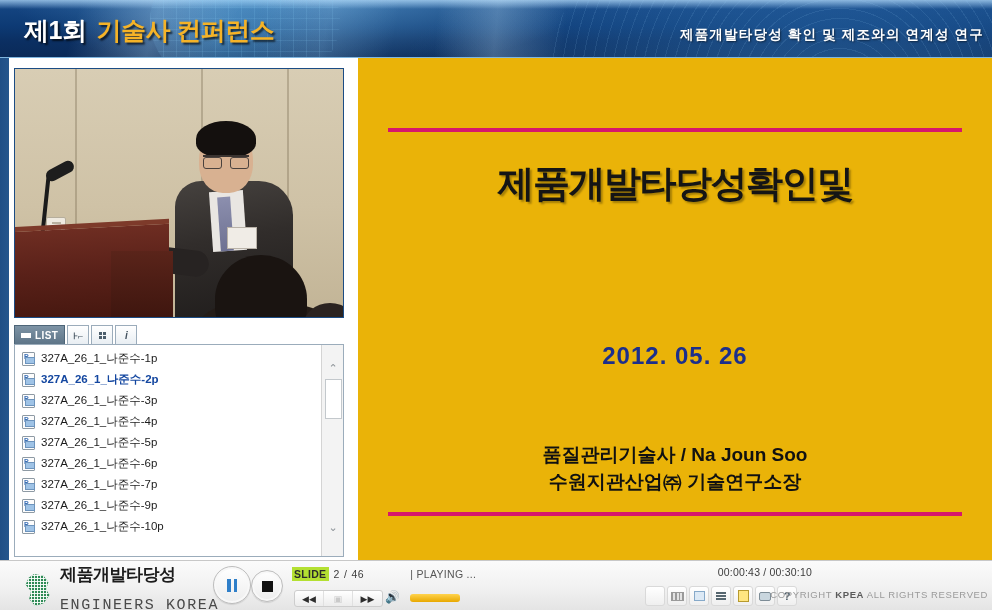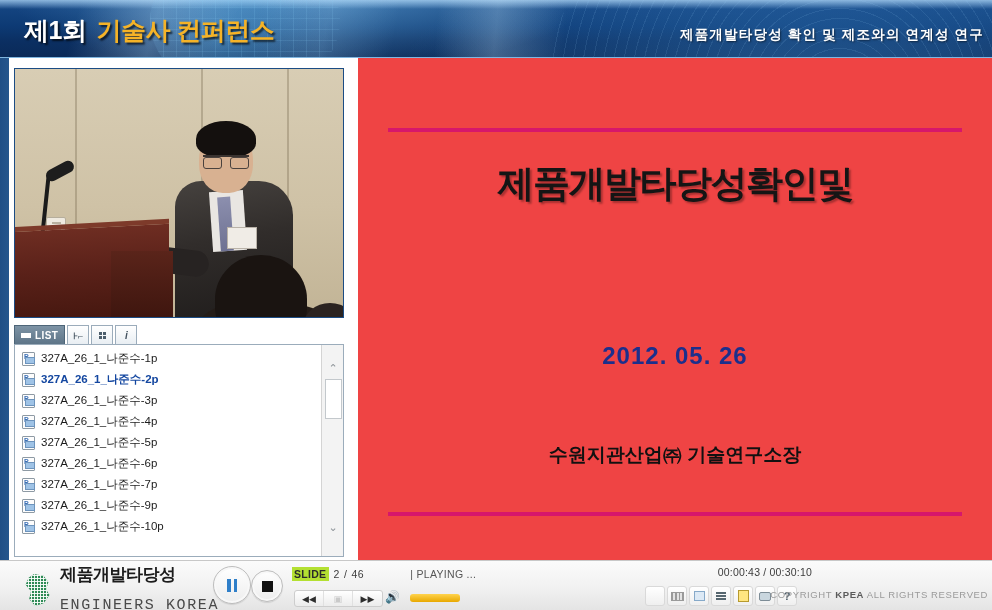--- a/index.html
+++ b/index.html
@@ -218,21 +218,21 @@
   .vs-up { top:14px; }
   .vs-down { bottom:20px; }
   .vs-thumb {
     position:absolute; left:3px; top:34px; width:17px; height:40px;
     background:#ffffff; border:1px solid #c3c8cc;
   }
 
   
   .slide {
     position:absolute; left:358px; top:58px; width:634px; height:502px;
-    background:#ef4444;
+    background:#eab308;
   }
   .slide .rule {
     position:absolute; left:30px; width:574px; height:4px;
     background:#d6176b;
   }
   .rule-top { top:70px; }
   .rule-bot { top:454px; }
   .slide-title {
     position:absolute; left:0; right:0; top:100px;
     text-align:center; color:#151515;
@@ -459,20 +459,21 @@
   </div>
 </div>
 
 <div class="slide">
   <div class="rule rule-top"></div>
   <div class="slide-title">
     <div>제품개발타당성확인및</div>
   </div>
   <div class="slide-date">2012. 05. 26</div>
   <div class="slide-author">
+    <div>품질관리기술사 / Na Joun Soo</div>
     <div>수원지관산업㈜ 기술연구소장</div>
   </div>
   <div class="rule rule-bot"></div>
 </div>
 
 <div class="bottom"></div>
 
 <div class="kpea-logo">
   <div class="kpea-map"></div>
   <div class="kpea-text">

